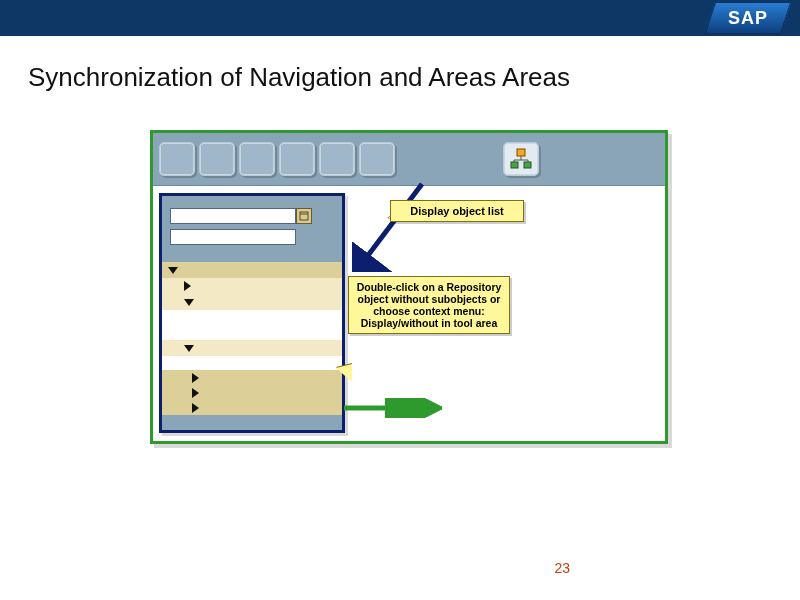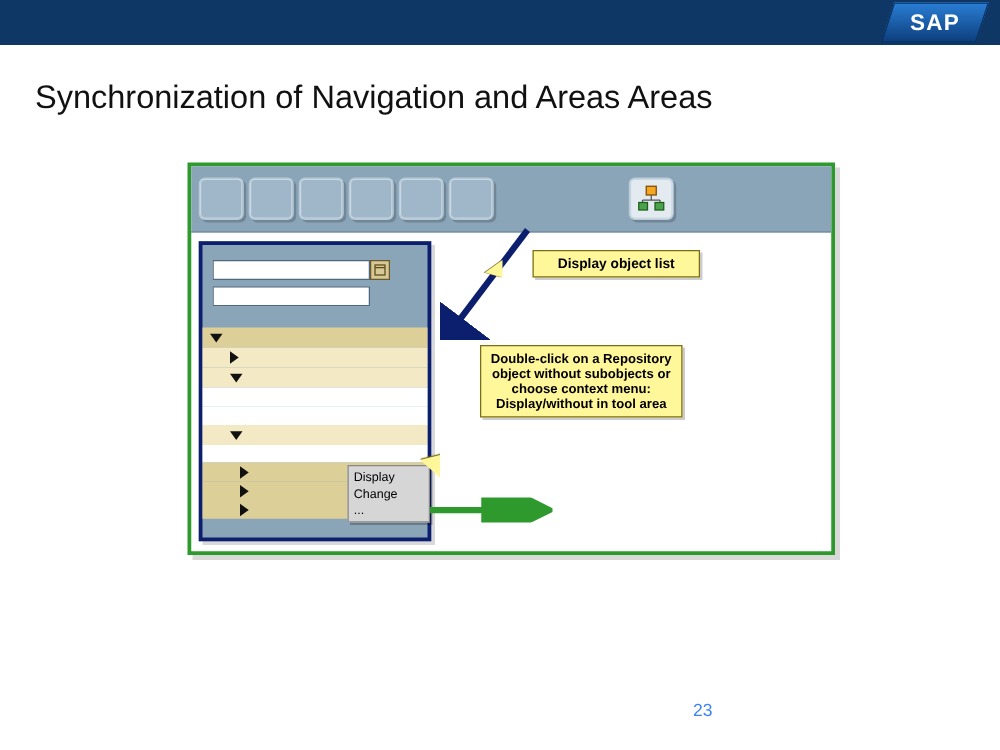--- a/index.html
+++ b/index.html
@@ -44,21 +44,21 @@
     top: 62px;
     font-size: 26px;
     color: #111;
     font-weight: 400;
   }
   .page-number {
     position: absolute;
     right: 230px;
     bottom: 24px;
     font-size: 14px;
-    color: #3b82f6;
+    color: #c2410c;
   }
 
   
   .app-window {
     position: absolute;
     left: 150px;
     top: 130px;
     width: 512px;
     height: 308px;
     border: 3px solid #2e9a2e;
@@ -183,21 +183,20 @@
   .callout {
     position: absolute;
     background: #fff79a;
     border: 1px solid #7a6e16;
     box-shadow: 2px 2px 0 rgba(0,0,0,0.2);
     font-size: 11px;
     font-weight: bold;
     text-align: center;
     padding: 4px 6px;
     color:#000;
-    margin-left:36px;
   }
   #callout1 {
     left: 390px;
     top: 200px;
     width: 120px;
   }
   #callout2 {
     left: 348px;
     top: 276px;
     width: 148px;
@@ -308,25 +307,20 @@
             <span class="tri-closed"></span>
           </div>
         <div class="tree-row bg-olive" style="padding-left:24px;height:15px;">
             <span class="tri-closed"></span>
           </div>
         <div class="tree-row bg-olive" style="padding-left:24px;height:15px;">
             <span class="tri-closed"></span>
           </div>
       </div>
 
-      <div class="context-menu">
-        <div>Display</div>
-        <div>Change</div>
-        <div>...</div>
-      </div>
     </div>
 
     <div class="tool-pane"></div>
   </div>
 </div>
 
 <svg class="arrow-blue" viewBox="0 0 80 90">
   <defs>
     <marker id="ahBlue" markerWidth="12" markerHeight="12" refX="3" refY="6" orient="auto">
       <polygon points="0,0 12,6 0,12" fill="#0c1f6e"></polygon>

